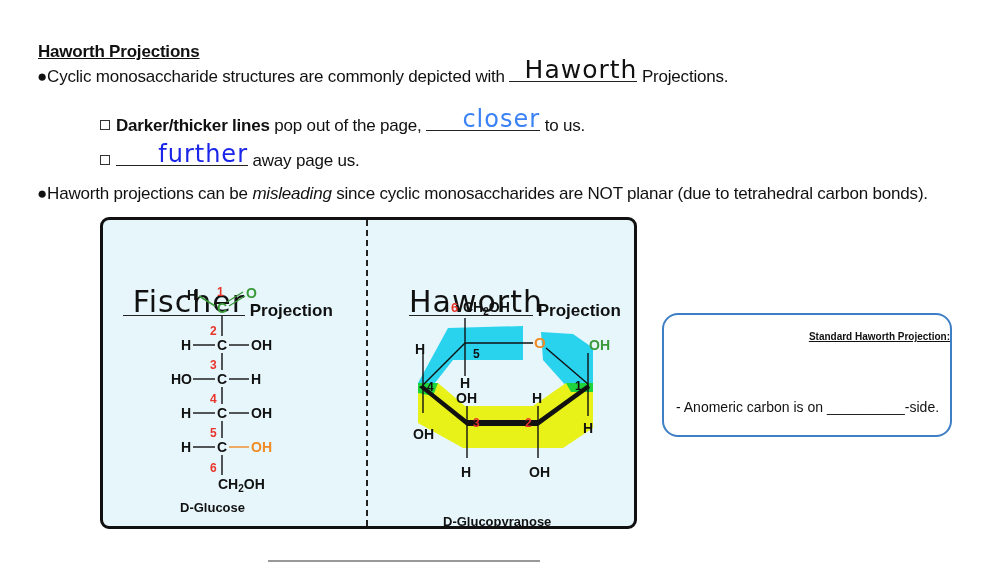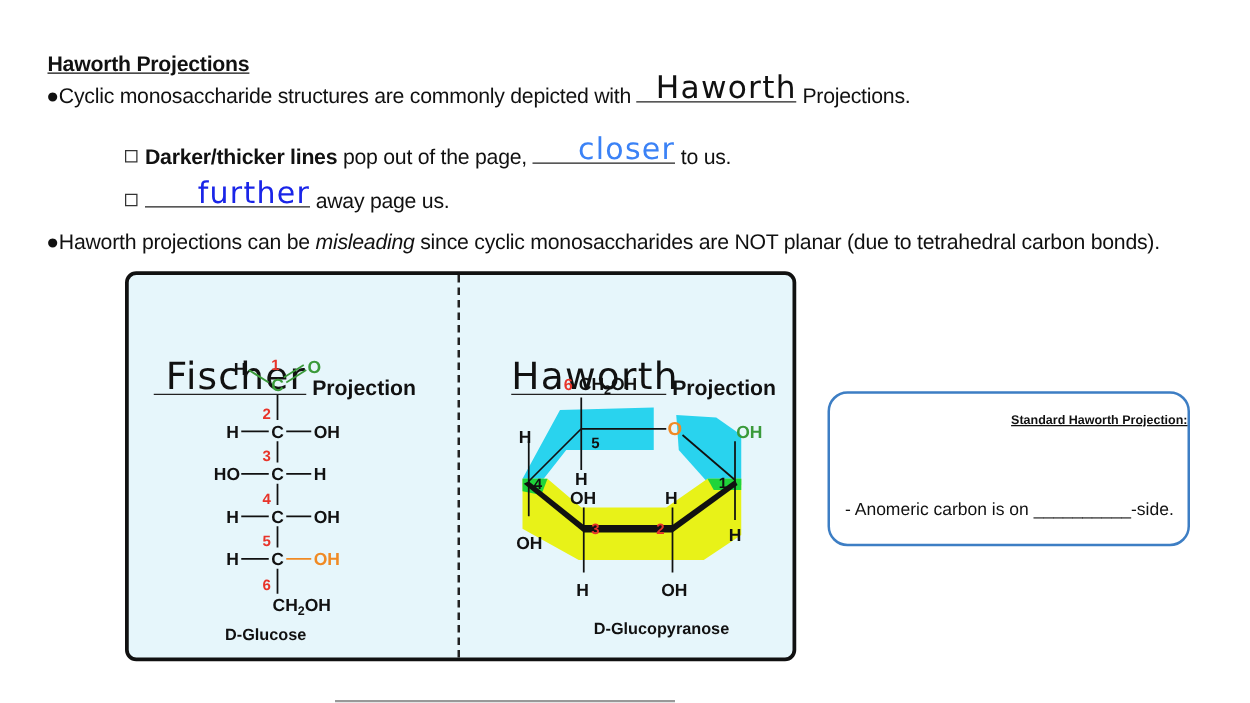--- a/index.html
+++ b/index.html
@@ -46,21 +46,21 @@
   }
   .proj-head { position: absolute; top: 18px; font-size: 17px; font-weight: bold; white-space: nowrap; }
   .proj-head .blank { height: 30px; margin-top: 48px; }
   .proj-head .hand { font-size: 30px; bottom: -4px; }
   .fischer-head { left: 20px; }
   .haworth-head { left: 306px; }
   .mol-name {
     position: absolute; font-size: 13px; font-weight: bold; white-space: nowrap;
   }
   .fischer-name { left: 77px; top: 280px; }
-  .haworth-name { left: 340px; top: 275px; margin-left: 32px; }
+  .haworth-name { left: 340px; top: 294px; }
 
   svg text { font-family: "Liberation Sans", sans-serif; font-weight: bold; }
 
   
   .note {
     position: absolute; left: 662px; top: 313px; width: 290px; height: 124px;
     border: 2px solid #3d7ec4; border-radius: 16px; background: #fff;
   }
   .note-title {
     position: absolute; left: 0; right: 0; top: 16px; text-align: right;

